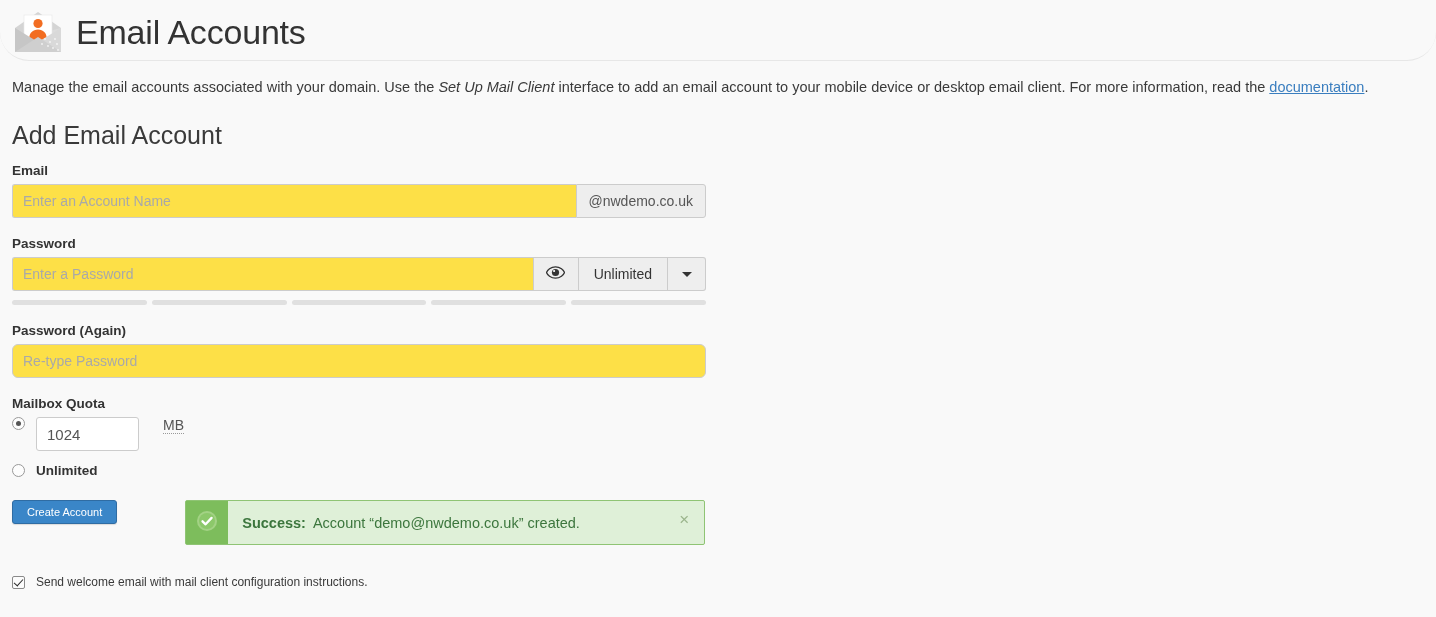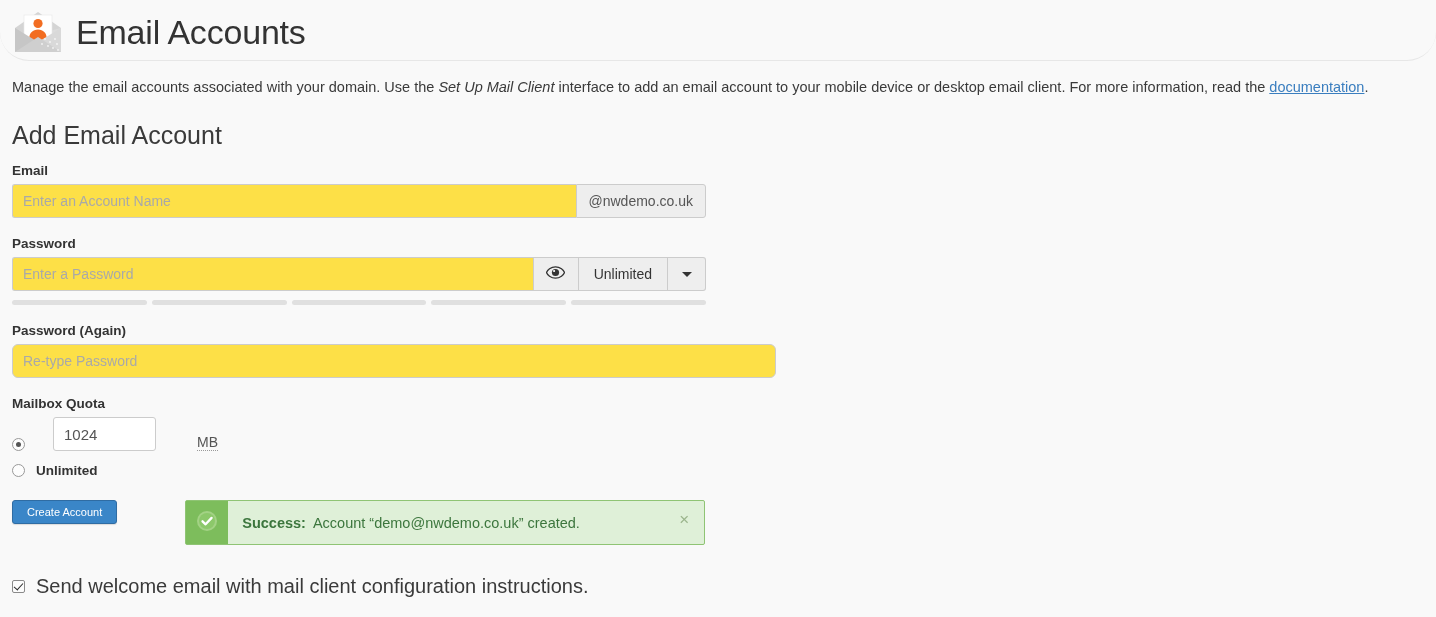--- a/index.html
+++ b/index.html
@@ -134,28 +134,27 @@
     margin-top: 9px;
     gap: 5px;
   }
   .meter-seg {
     flex: 1;
     height: 5px;
     background: #e0e0e0;
     border-radius: 3px;
   }
 
-  .full-input { width: 764px; border-radius: 6px; }
+  .full-input { width: 694px; border-radius: 6px; }
 
   
   .quota-row {
     display: flex;
-    align-items: flex-end;
+    align-items: flex-start;
     margin-top: 2px;
-    gap: 17px;
   }
   .radio {
     width: 13px; height: 13px;
     border-radius: 50%;
     border: 1px solid #999;
     background: #fdfdfd;
     margin-right: 11px;
     flex: 0 0 13px;
     position: relative;
     cursor: pointer;
@@ -273,21 +272,21 @@
   .checkbox.checked::after {
     content: "";
     position: absolute;
     left: 3px; top: 0px;
     width: 4px; height: 8px;
     border: solid #2a2a2a;
     border-width: 0 1.6px 1.6px 0;
     transform: rotate(42deg);
   }
   .welcome-label {
-    font-size: 20px;
+    font-size: 12px;
     color: #3a3a3a;
     cursor: pointer;
   }
 </style>
 </head>
 <body>
 
 <div class="page-header">
   <span class="app-icon">
     <svg width="52" height="48" viewBox="0 0 52 48" xmlns="http://www.w3.org/2000/svg">

